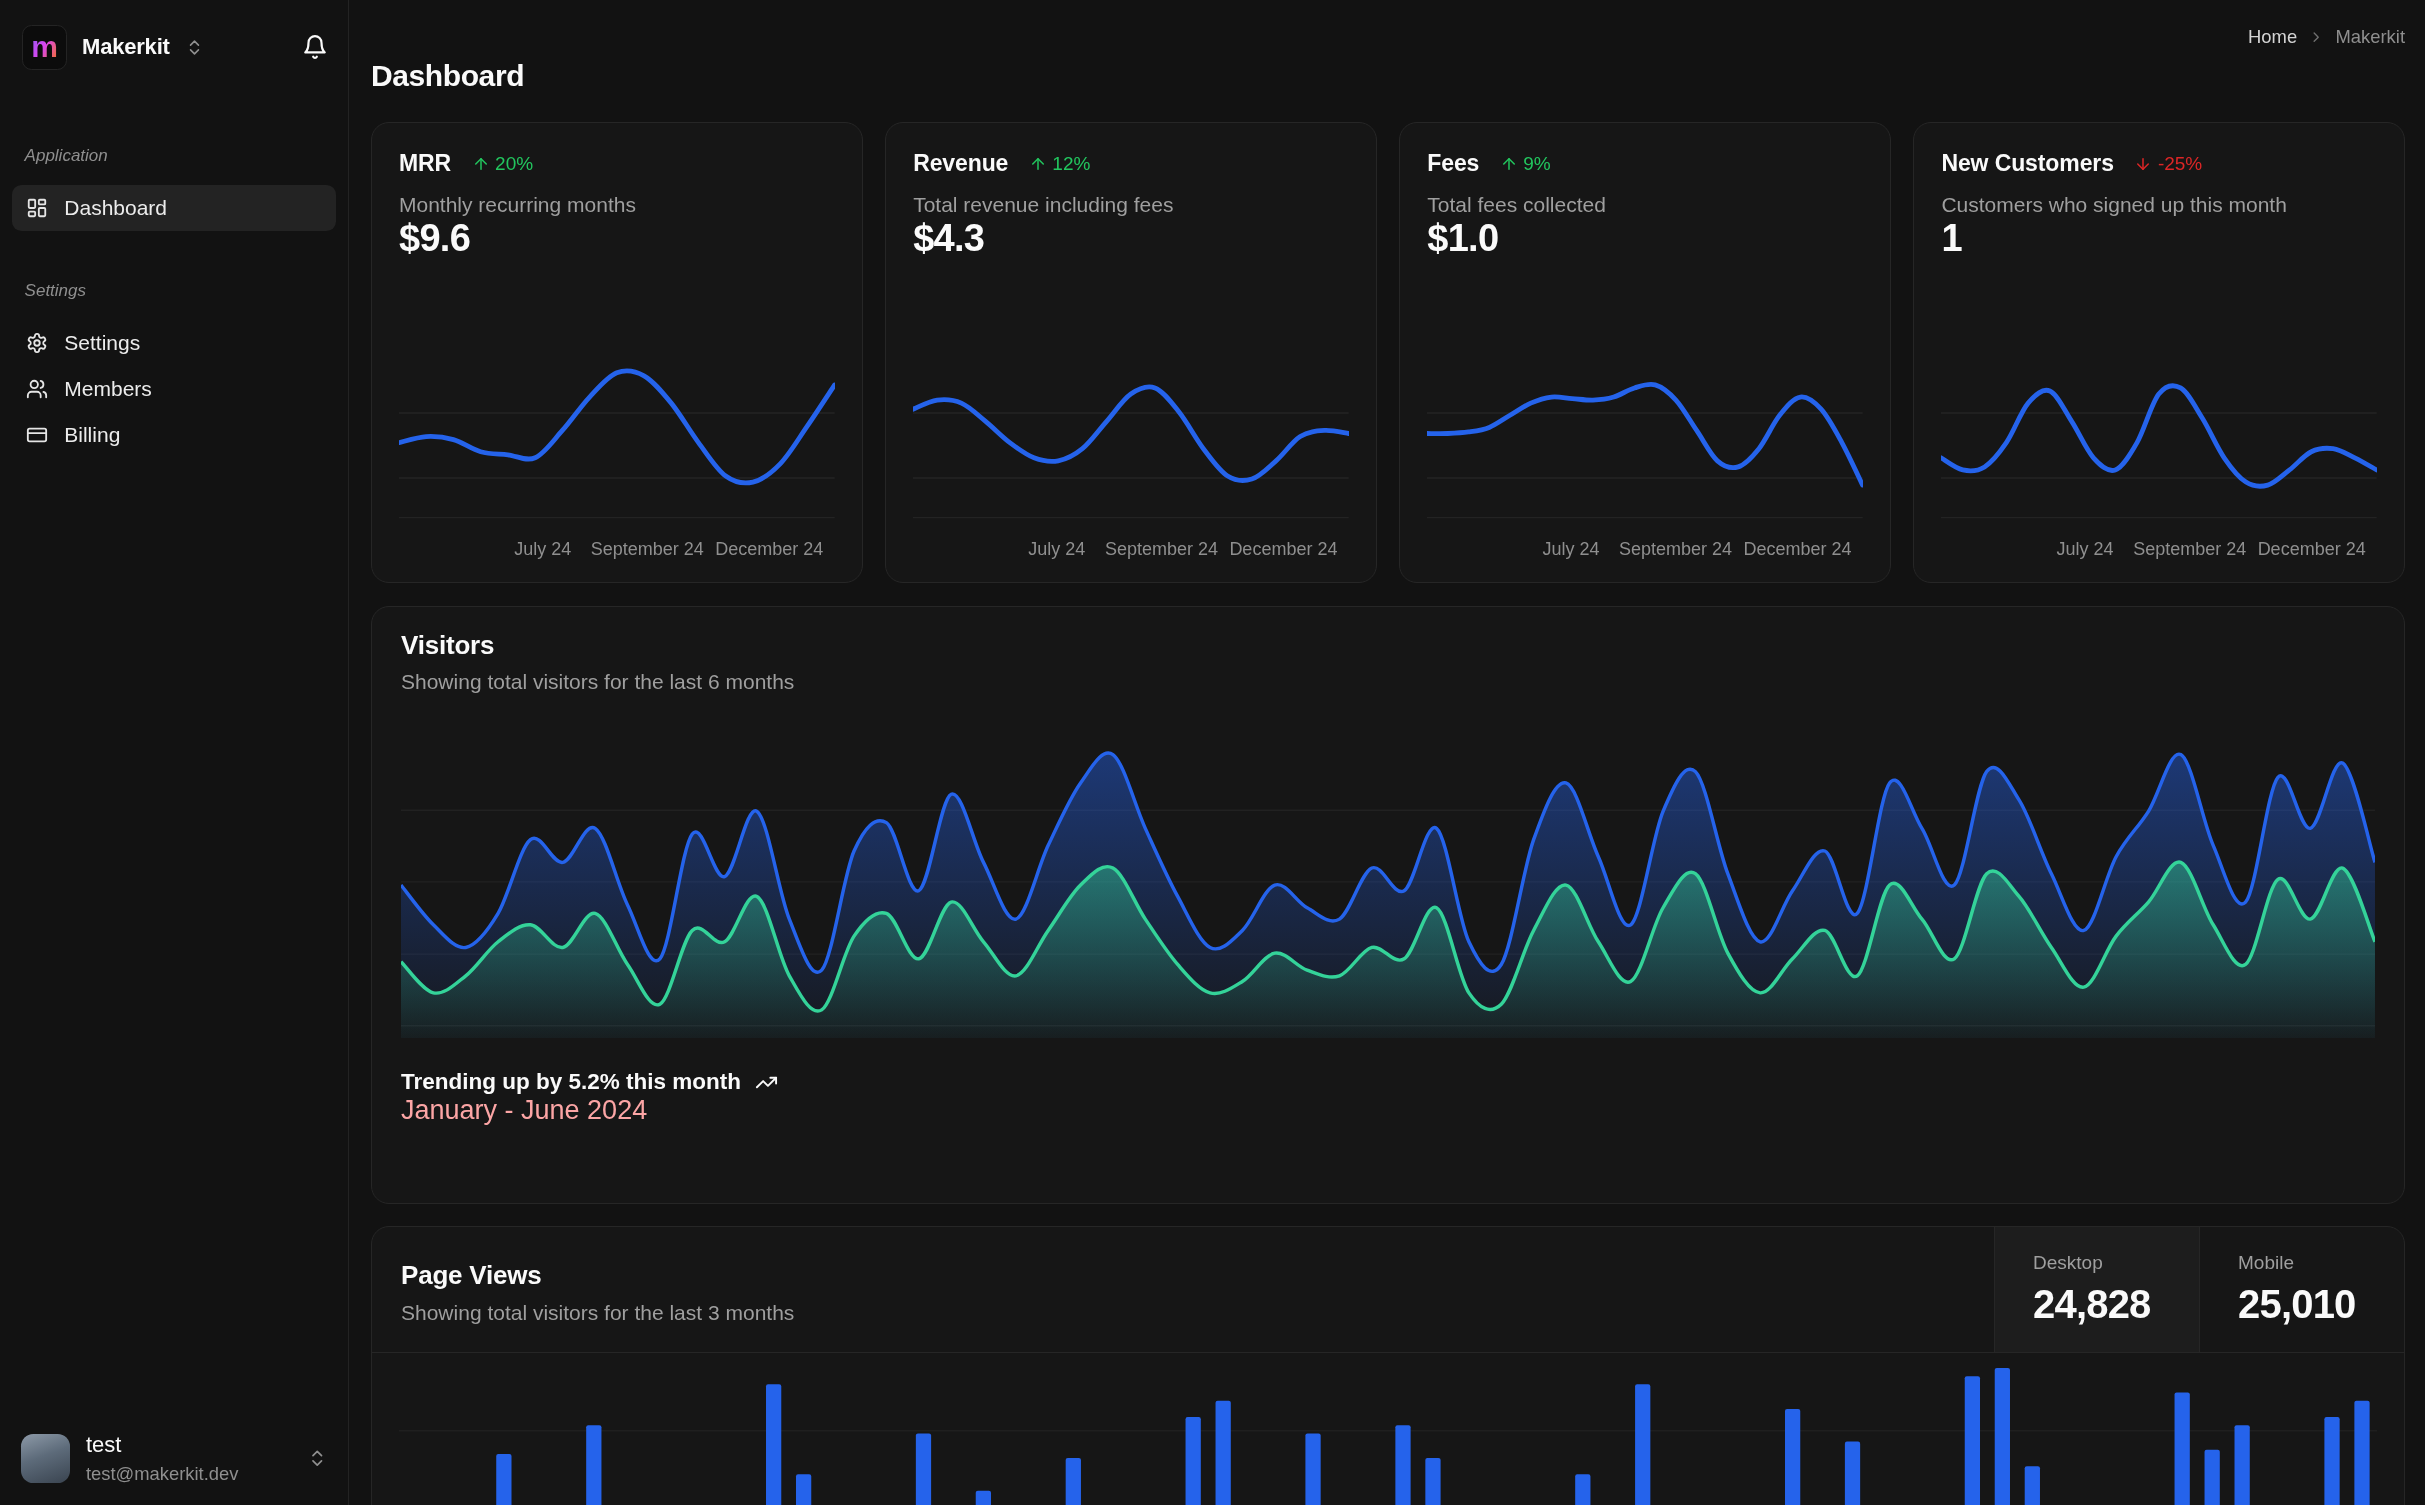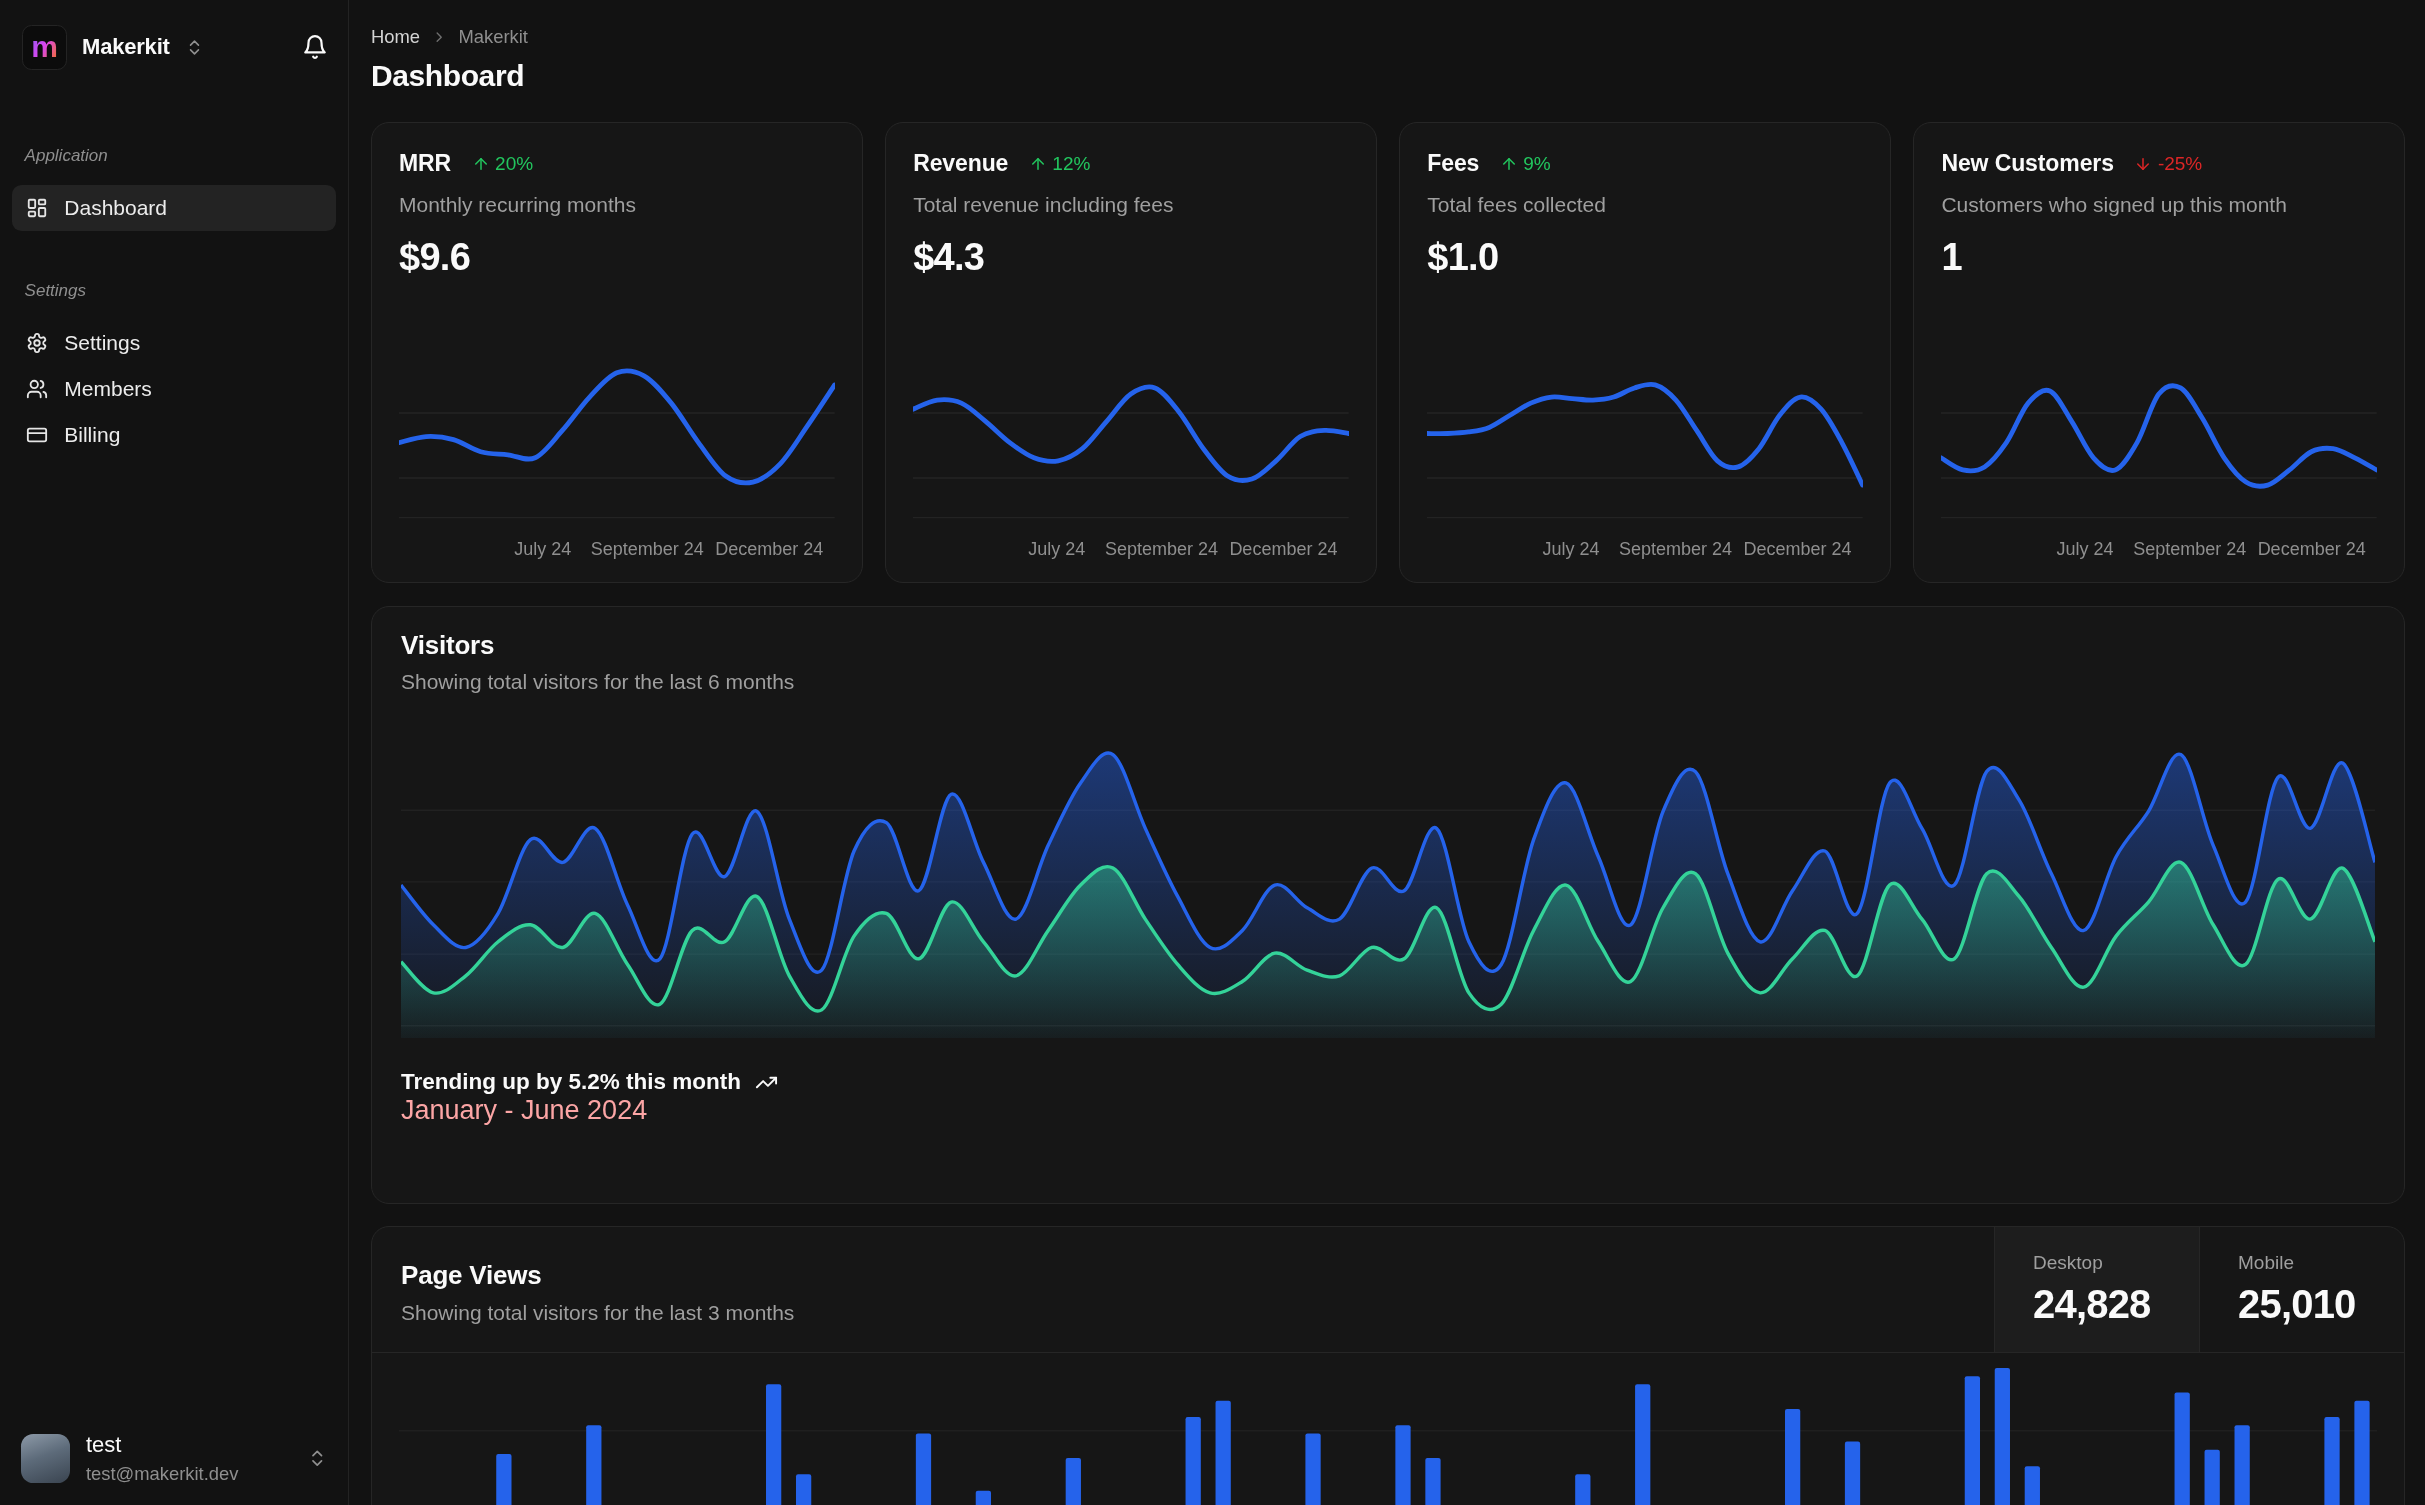--- a/index.html
+++ b/index.html
@@ -28,35 +28,35 @@
   .nav-item .nicon { color:#e5e5e5; display:flex; }
   .sidebar-footer { padding:18px 20.5px 20.5px 20.5px; display:flex; align-items:center; gap:16.4px; }
   .avatar { width:49px; height:49px; border-radius:12.3px; flex:none;
     background:linear-gradient(160deg,#8d9aa8 0%, #5d6b7a 45%, #3a4450 100%); }
   .user-meta { display:flex; flex-direction:column; gap:4.1px; min-width:0; }
   .user-name { font-size:22px; font-weight:500; }
   .user-email { font-size:18.4px; color:#8f8f8f; }
   .footer-chevrons { margin-left:auto; color:#8f8f8f; }
   
   .main { flex:1; padding:26px 21px 0 22px; overflow:hidden; }
-  .breadcrumb { display:flex; align-items:center; gap:11px; font-size:18.4px; }
+  .breadcrumb { display:flex; align-items:center; gap:11px; font-size:18.4px;justify-content:flex-end; }
   .crumb-home { color:#d4d4d4; }
   .crumb-sep { color:#6f6f6f; display:flex; }
   .crumb-current { color:#8f8f8f; }
   .page-title { margin-top:11px; font-size:30px; font-weight:700; letter-spacing:-0.4px; }
   
   .stats-row { display:grid; grid-template-columns:repeat(4,1fr); gap:22.5px; margin-top:29px; }
   .stat-card { background:#161616; border:1.4px solid #262626; border-radius:18px; height:461px; padding:27px 27px 18px; display:flex; flex-direction:column; }
   .stat-head { display:flex; align-items:center; gap:20.5px; }
   .stat-title { font-size:23px; font-weight:700; letter-spacing:-0.1px; }
   .trend { display:flex; align-items:center; gap:5.5px; font-size:19px; font-weight:500; }
   .trend.up { color:#22c55e; }
   .trend.down { color:#dc2626; }
   .stat-desc { margin-top:16.4px; font-size:21px; color:#9f9f9f; }
-  .stat-value { margin-top:19px; font-size:38px; font-weight:700; letter-spacing:-0.7px; }
+  .stat-value { font-size:38px; font-weight:700; letter-spacing:-0.7px; }
   .stat-chart { margin-top:auto; }
   svg.spark { width:100%; height:171px; }
   .axis-row { position:relative; height:31px; margin-top:13.6px; font-size:18px; color:#8f8f8f; }
   .axis-row span { position:absolute; top:5.5px; transform:translateX(-50%); white-space:nowrap; }
   .ax-0 { left:33%; } .ax-1 { left:57%; } .ax-2 { left:85%; }
   
   .panel { background:#161616; border:1.4px solid #262626; border-radius:18px; }
   .visitors { margin-top:22.5px; height:598px; padding:23px 29px 0; }
   .panel-title { font-size:26px; font-weight:700; letter-spacing:-0.2px; }
   .panel-sub { margin-top:9.6px; font-size:21px; color:#9f9f9f; }

